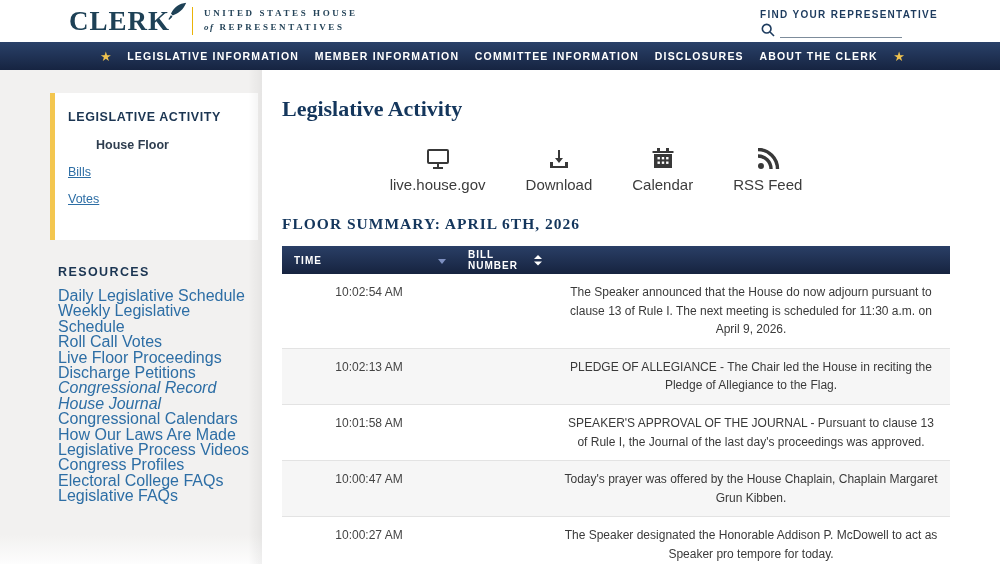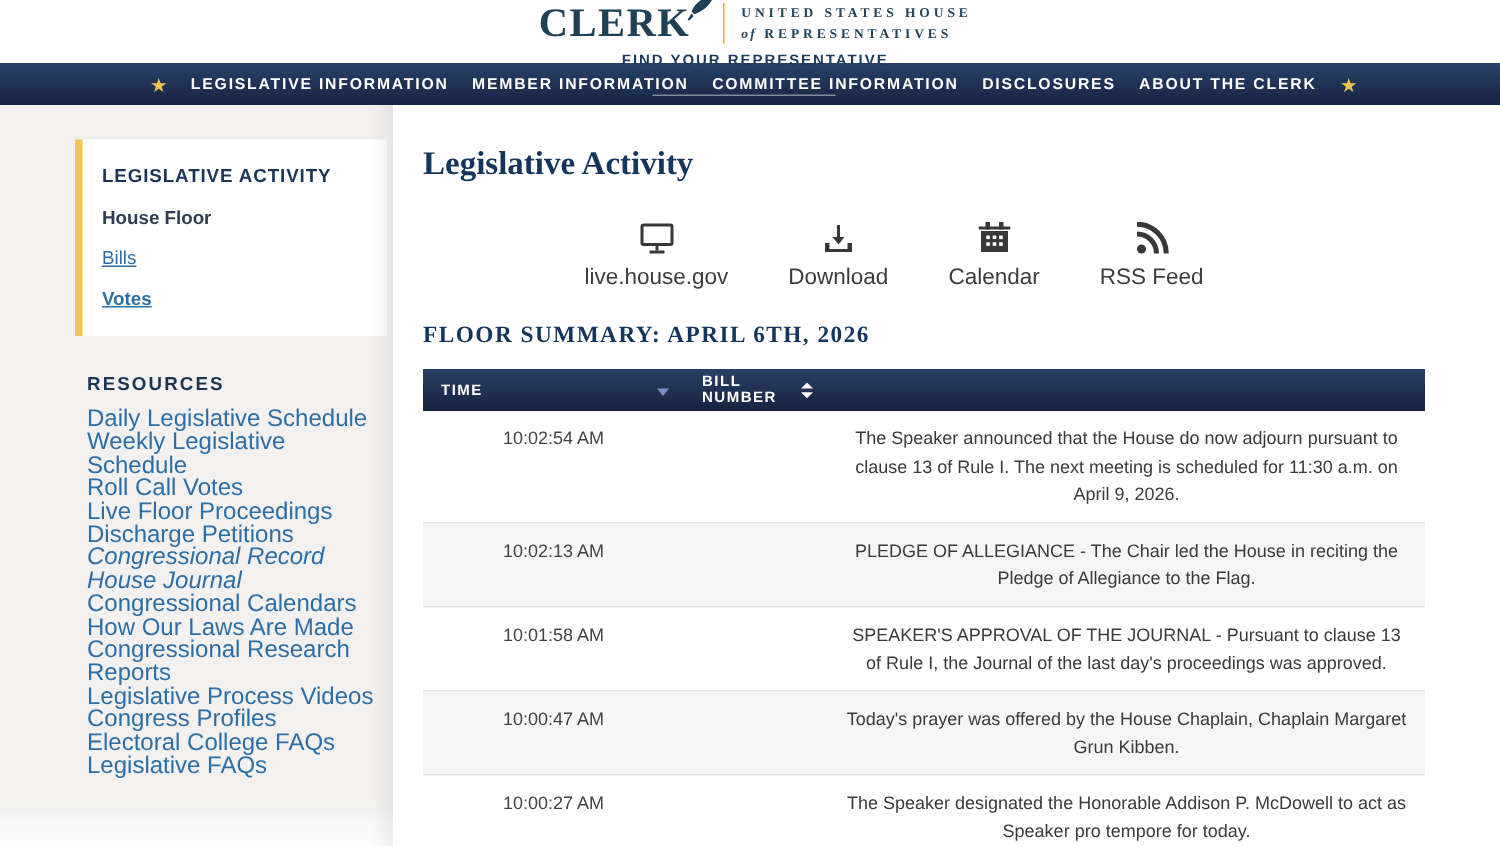--- a/index.html
+++ b/index.html
@@ -1,21 +1,21 @@
 <!DOCTYPE html>
 <html><head>
 <meta charset="utf-8">
 <style>
   * { margin:0; padding:0; box-sizing:border-box; }
   html,body { width:1000px; height:564px; overflow:hidden; background:#fff;
               font-family:"Liberation Sans", sans-serif; }
 
   
   .top { height:42px; display:flex; justify-content:space-between; align-items:center;
-         padding:0 62px 0 69px; background:#fff;flex-direction:column; }
+         padding:0 62px 0 69px; background:#fff; }
   .brand { display:flex; align-items:center; }
   .logo-wrap { position:relative; padding-right:14px; }
   .logo-text { font-family:"Liberation Serif", serif; font-size:27px; font-weight:600;
                letter-spacing:1px; color:#1e4156; }
   .quill { position:absolute; top:-5px; right:-2px; width:20px; height:20px;
            transform:rotate(8deg); fill:#1e4156; }
   .tagline { border-left:1px solid #eab308; margin-left:8px; padding-left:11px;
              font-family:"Liberation Serif", serif; font-size:9px; letter-spacing:2.6px;
              color:#254459; line-height:1.55; text-transform:uppercase; font-weight:600; }
   .tagline .of { font-style:italic; text-transform:lowercase; letter-spacing:1.5px; }
@@ -42,22 +42,22 @@
           background:linear-gradient(180deg,#f2f1f0 0%, #f2f1f0 94%, #fdfdfd 100%);
           position:relative; }
   aside::after { content:""; position:absolute; top:0; right:0; width:14px; height:100%;
                  background:linear-gradient(90deg, rgba(0,0,0,0) 0%, rgba(0,0,0,0.05) 100%); }
 
   .activity-box { margin:23px 4px 0 50px; background:#fff; border-left:5px solid #f3c64f;
                   padding:17px 10px 18px 13px; }
   .activity-title { font-size:12.5px; font-weight:bold; color:#1b3552; letter-spacing:0.6px;
                     margin-bottom:14px; }
   .activity-item { display:block; font-size:12.5px; margin-bottom:13px; }
-  .activity-item:last-child { margin-bottom:0;font-weight:bold; }
-  .activity-item.current { color:#2e3d4f; font-weight:bold; text-decoration:none; }
+  .activity-item:last-child { margin-bottom:16px; }
+  .activity-item.current { color:#2e3d4f; font-weight:bold; text-decoration:none;margin-left:28px; }
   .activity-item.linked { color:#2d6ea5; text-decoration:underline; cursor:pointer; }
 
   .resources { margin:25px 12px 0 58px; }
   .resources-title { font-size:12.5px; font-weight:bold; color:#1b3552; letter-spacing:1.4px;
                      margin-bottom:9px; }
   .resource-link { display:block; font-size:16px; color:#2d6ea5; line-height:15.4px;
                    text-decoration:none; cursor:pointer; }
   .resource-link.italic { font-style:italic; }
 
   
@@ -156,21 +156,20 @@
           <a class="resource-link">Discharge Petitions</a>
 
           <a class="resource-link italic">Congressional Record</a>
 
           <a class="resource-link italic">House Journal</a>
 
           <a class="resource-link">Congressional Calendars</a>
 
           <a class="resource-link">How Our Laws Are Made</a>
 
-          <a class="resource-link">Congressional Research Reports</a>
 
           <a class="resource-link">Legislative Process Videos</a>
 
           <a class="resource-link">Congress Profiles</a>
 
           <a class="resource-link">Electoral College FAQs</a>
 
           <a class="resource-link">Legislative FAQs</a>
         </div>
     </div>

